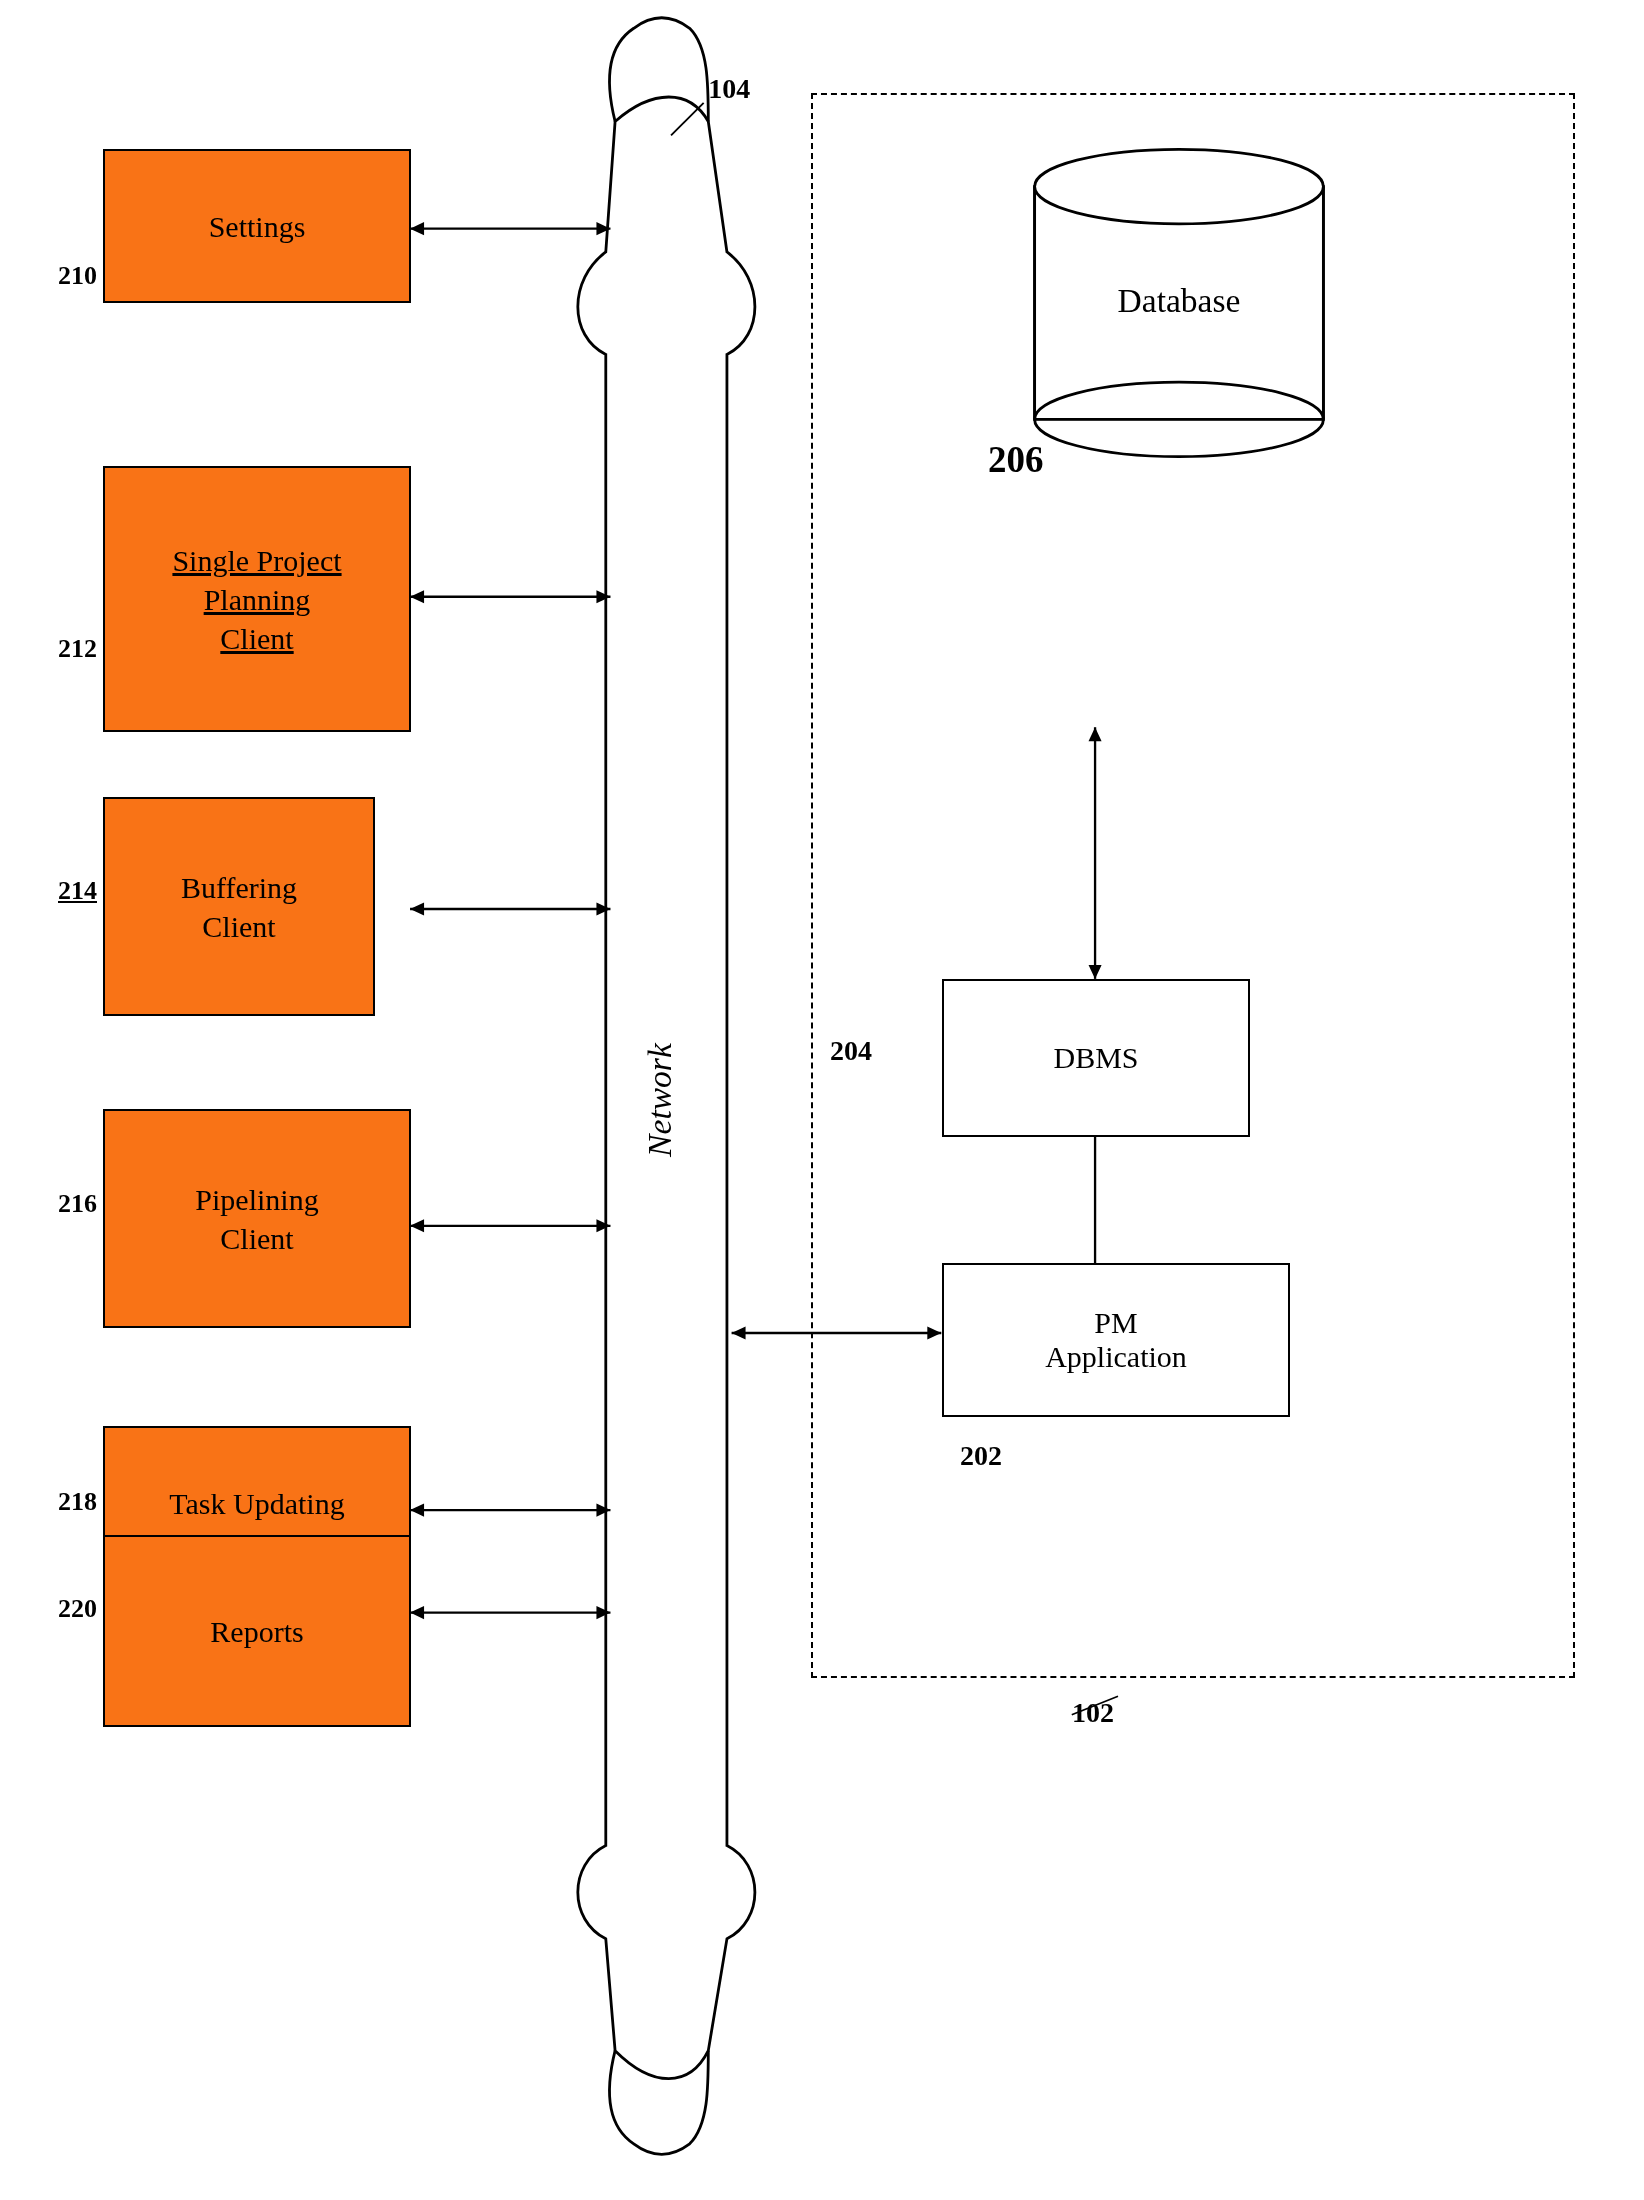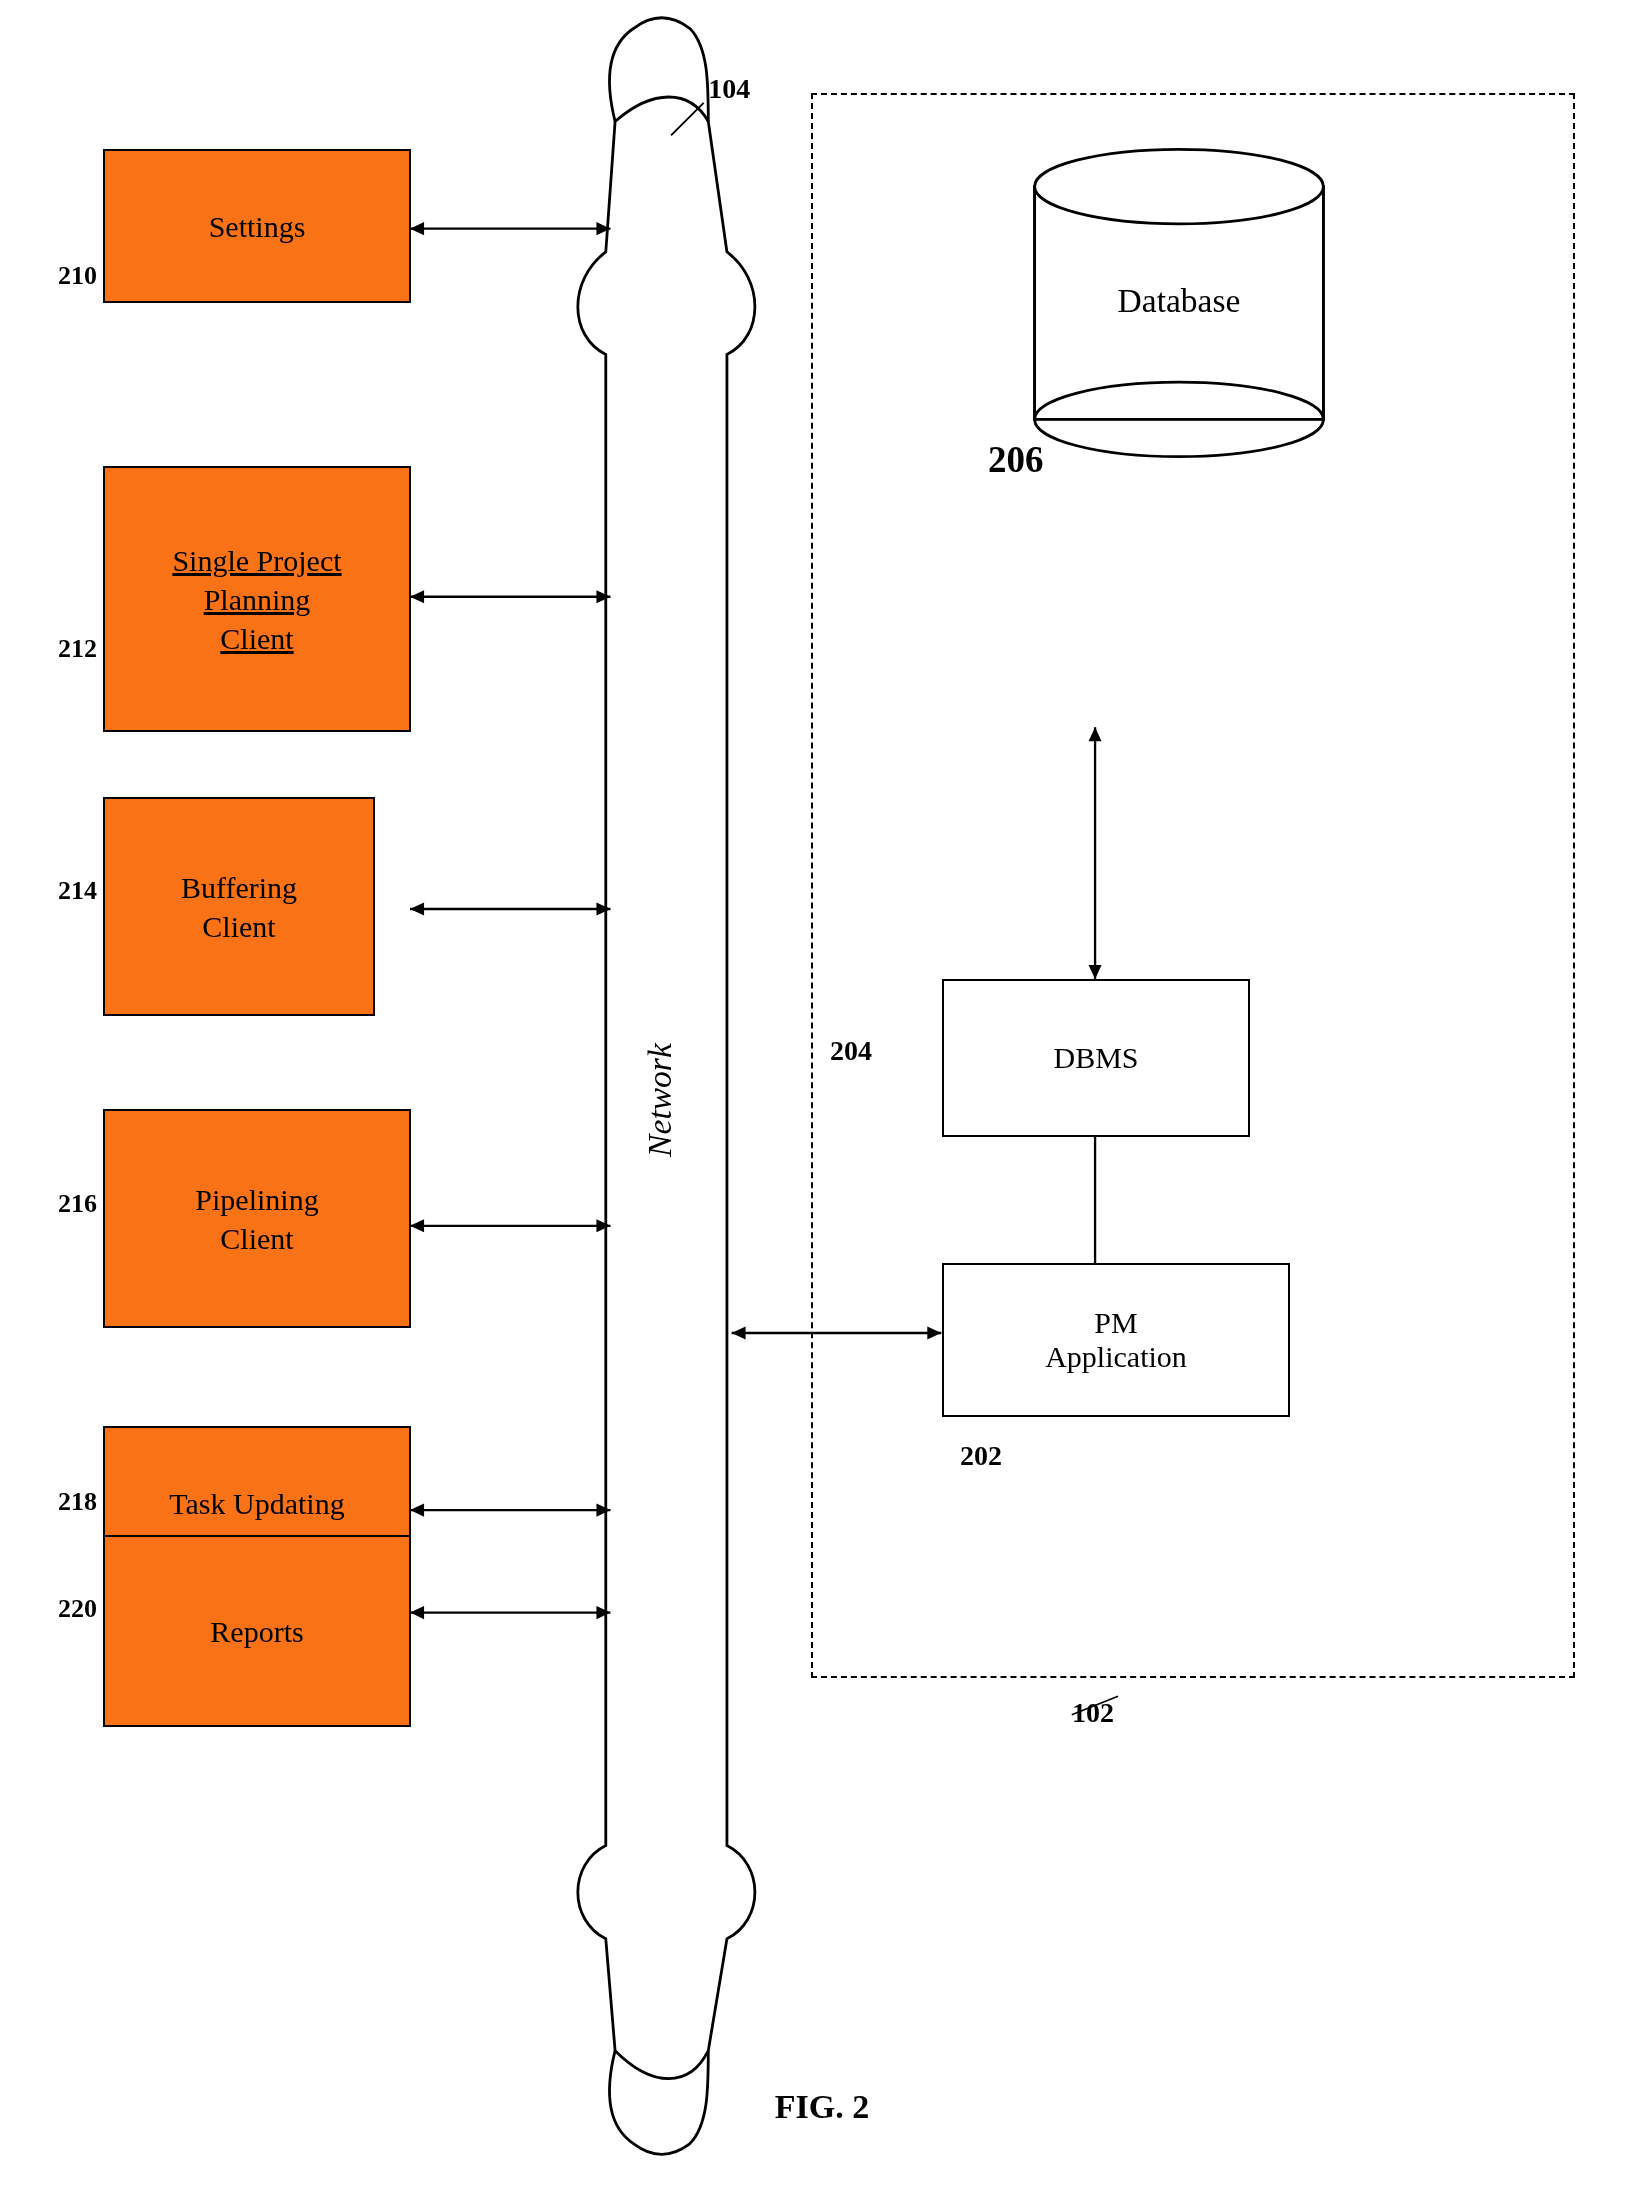--- a/index.html
+++ b/index.html
@@ -171,21 +171,21 @@
     <span style="white-space:pre-line;text-decoration:underline;">Single Project
 Planning
 Client</span>
   </div>
   <span class="ref-label" style="left:58px; top:634px;">212</span>
 
   <div class="client-box" style="left:103px; top:797px; width:272px; height:219px;">
     <span style="white-space:pre-line;">Buffering
 Client</span>
   </div>
-  <span class="ref-label" style="left:58px; top:876px;">214</span>
+  <span class="ref-label" style="left:58px; top:876px;text-decoration:underline;">214</span>
 
   <div class="client-box" style="left:103px; top:1109px; width:308px; height:219px;">
     <span style="white-space:pre-line;">Pipelining
 Client</span>
   </div>
   <span class="ref-label" style="left:58px; top:1189px;">216</span>
 
   <div class="client-box" style="left:103px; top:1426px; width:308px; height:154px;">
     <span>Task Updating</span>
   </div>
@@ -227,18 +227,15 @@
 
   <span class="ref-label" style="left:830px; top:1035px; font-size:28px;">204</span>
 
   <div class="pm-box" style="left:942px; top:1263px; width:348px; height:154px;">
     <span style="white-space:pre-line;">PM
 Application</span>
   </div>
 
   <span class="ref-label" style="left:960px; top:1440px; font-size:28px;">202</span>
 
-  <div class="fig-caption" style="bottom:75px; left:0; right:0; text-align:center; position:absolute;">
-    <span>FIG. 2</span>
-  </div>
 
 </div>
 
 
 </body></html>

